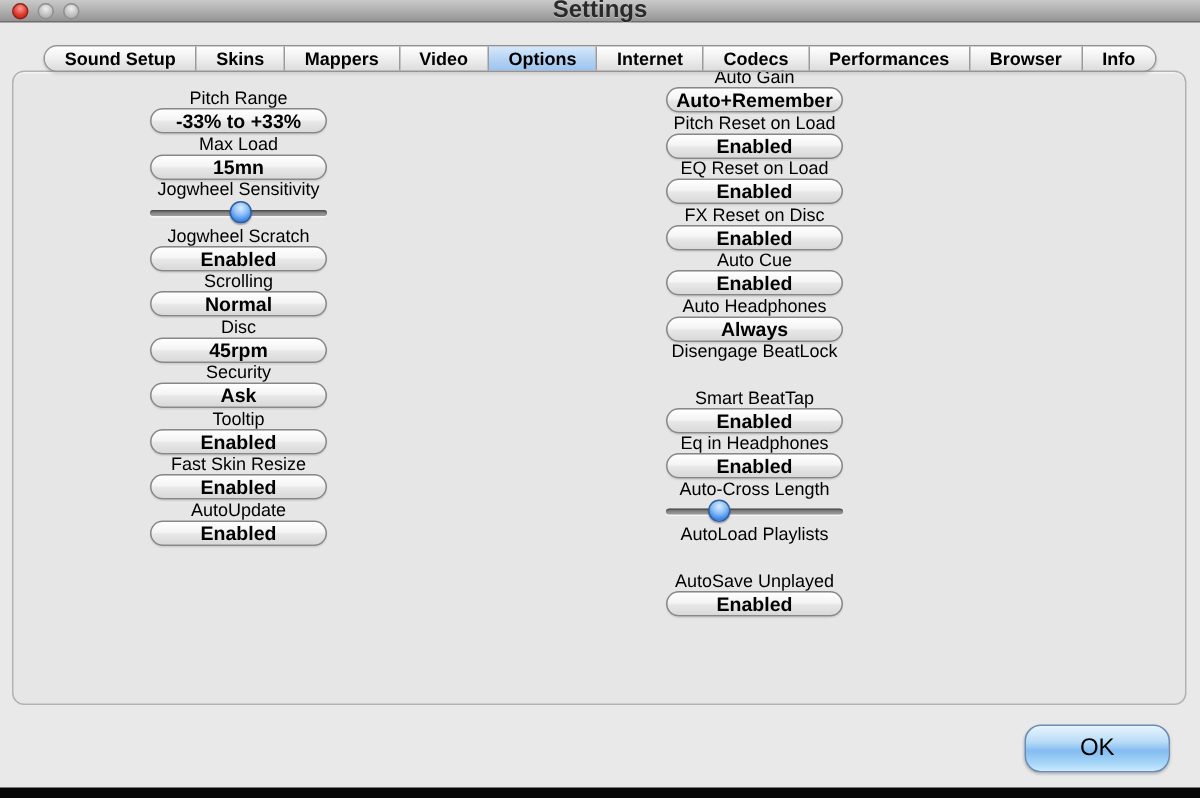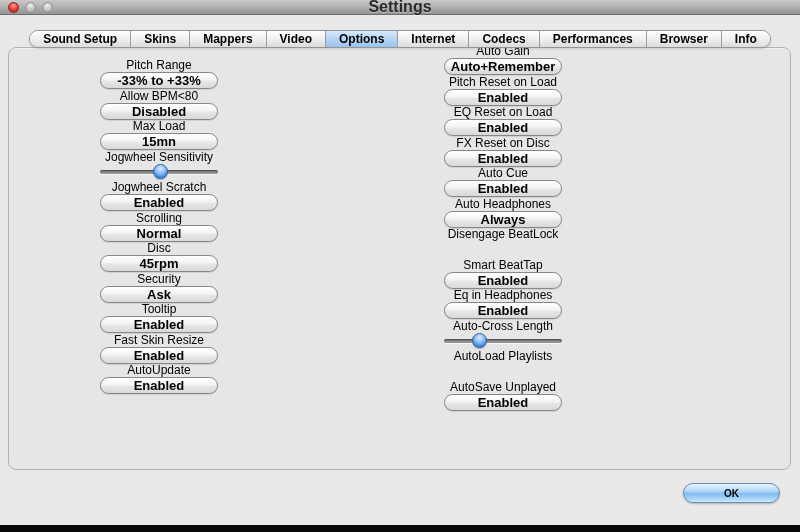--- a/index.html
+++ b/index.html
@@ -49,24 +49,24 @@
 
   .slider { position:relative; width:118px; height:16px; }
   .slider .track { position:absolute; top:6px; left:0; right:0; height:4px; border-radius:2px;
     background:linear-gradient(180deg,#707070,#9e9e9e);
     box-shadow:inset 0 1px 1px rgba(0,0,0,0.35), 0 1px 0 rgba(255,255,255,0.6); }
   .slider .thumb { position:absolute; top:0; width:15px; height:15px; margin-left:-7px; border-radius:50%;
     background:radial-gradient(circle at 50% 28%, #d9ecff 0%, #8fc1f7 40%, #3d86e8 75%, #2565c5 100%);
     border:1px solid #2f5f9e; box-shadow:0 1px 1px rgba(0,0,0,0.3); }
 
   
-  .ok-btn { position:absolute; left:683px; top:483px; width:97px; height:20px; border-radius:11px;
+  .ok-btn { position:absolute; left:683px; top:483px; width:97px; height:32px; border-radius:11px;
     border:1px solid #6b8cb4; z-index:2;
     background:linear-gradient(180deg,#e8f5fe 0%,#b9dcf8 35%,#84bcf1 55%,#a9d8f8 85%,#cfeafc 100%);
-    font-family:"Liberation Sans",sans-serif; font-size:10px; font-weight:bold; color:#000;
+    font-family:"Liberation Sans",sans-serif; font-size:16px; font-weight:normal; color:#000;
     display:flex; align-items:center; justify-content:center;
     box-shadow:0 1px 2px rgba(0,0,0,0.25); cursor:default; }
 
   .bottom-strip { position:absolute; left:0; right:0; bottom:0; height:7px; background:#070807; z-index:4; }
 </style>
 </head>
 <body>
 
 <div class="window">
 
@@ -95,24 +95,20 @@
   </div>
 
   <div class="groupbox"></div>
 
   <div class="col col-left">
     <div class="row">
       <span class="label">Pitch Range</span>
       <button class="pill-btn">-33% to +33%</button>
     </div>
     <div class="row">
-      <span class="label">Allow BPM&lt;80</span>
-      <button class="pill-btn">Disabled</button>
-    </div>
-    <div class="row">
       <span class="label">Max Load</span>
       <button class="pill-btn">15mn</button>
     </div>
     <div class="row">
       <span class="label">Jogwheel Sensitivity</span>
       <div class="slider">
         <div class="track"></div>
         <div class="thumb" style="left: 51%;"></div>
       </div>
     </div>

